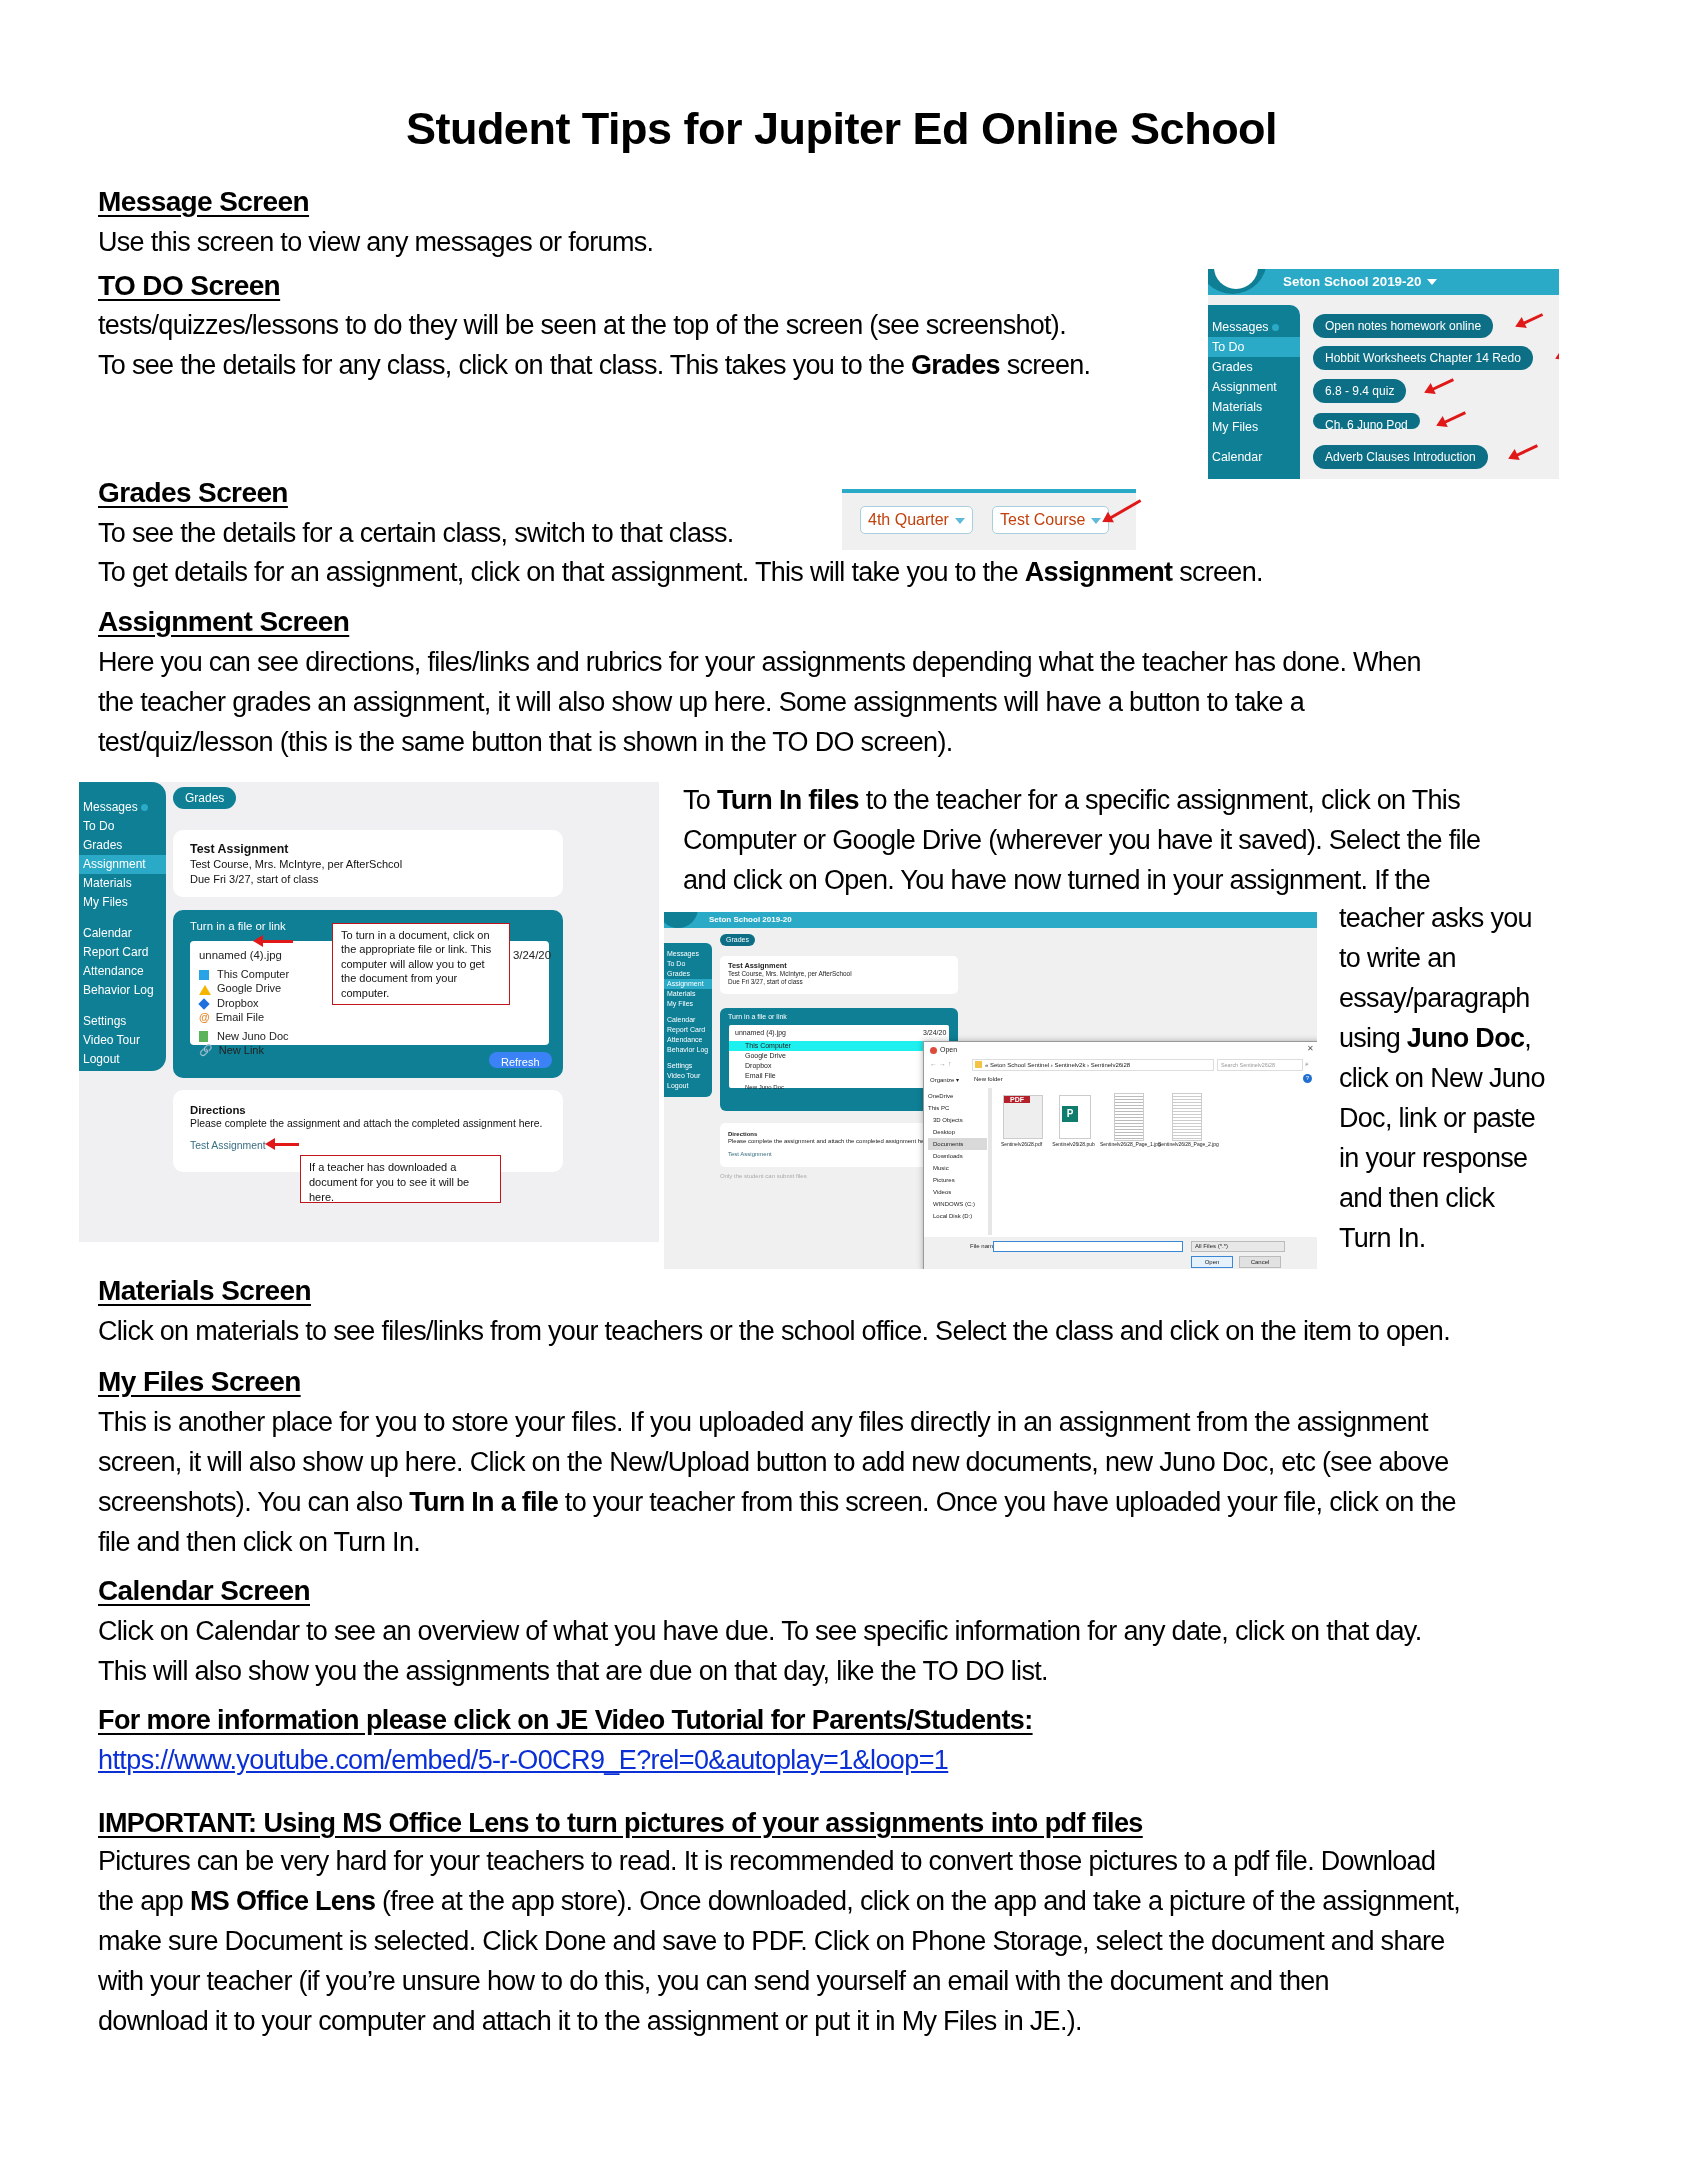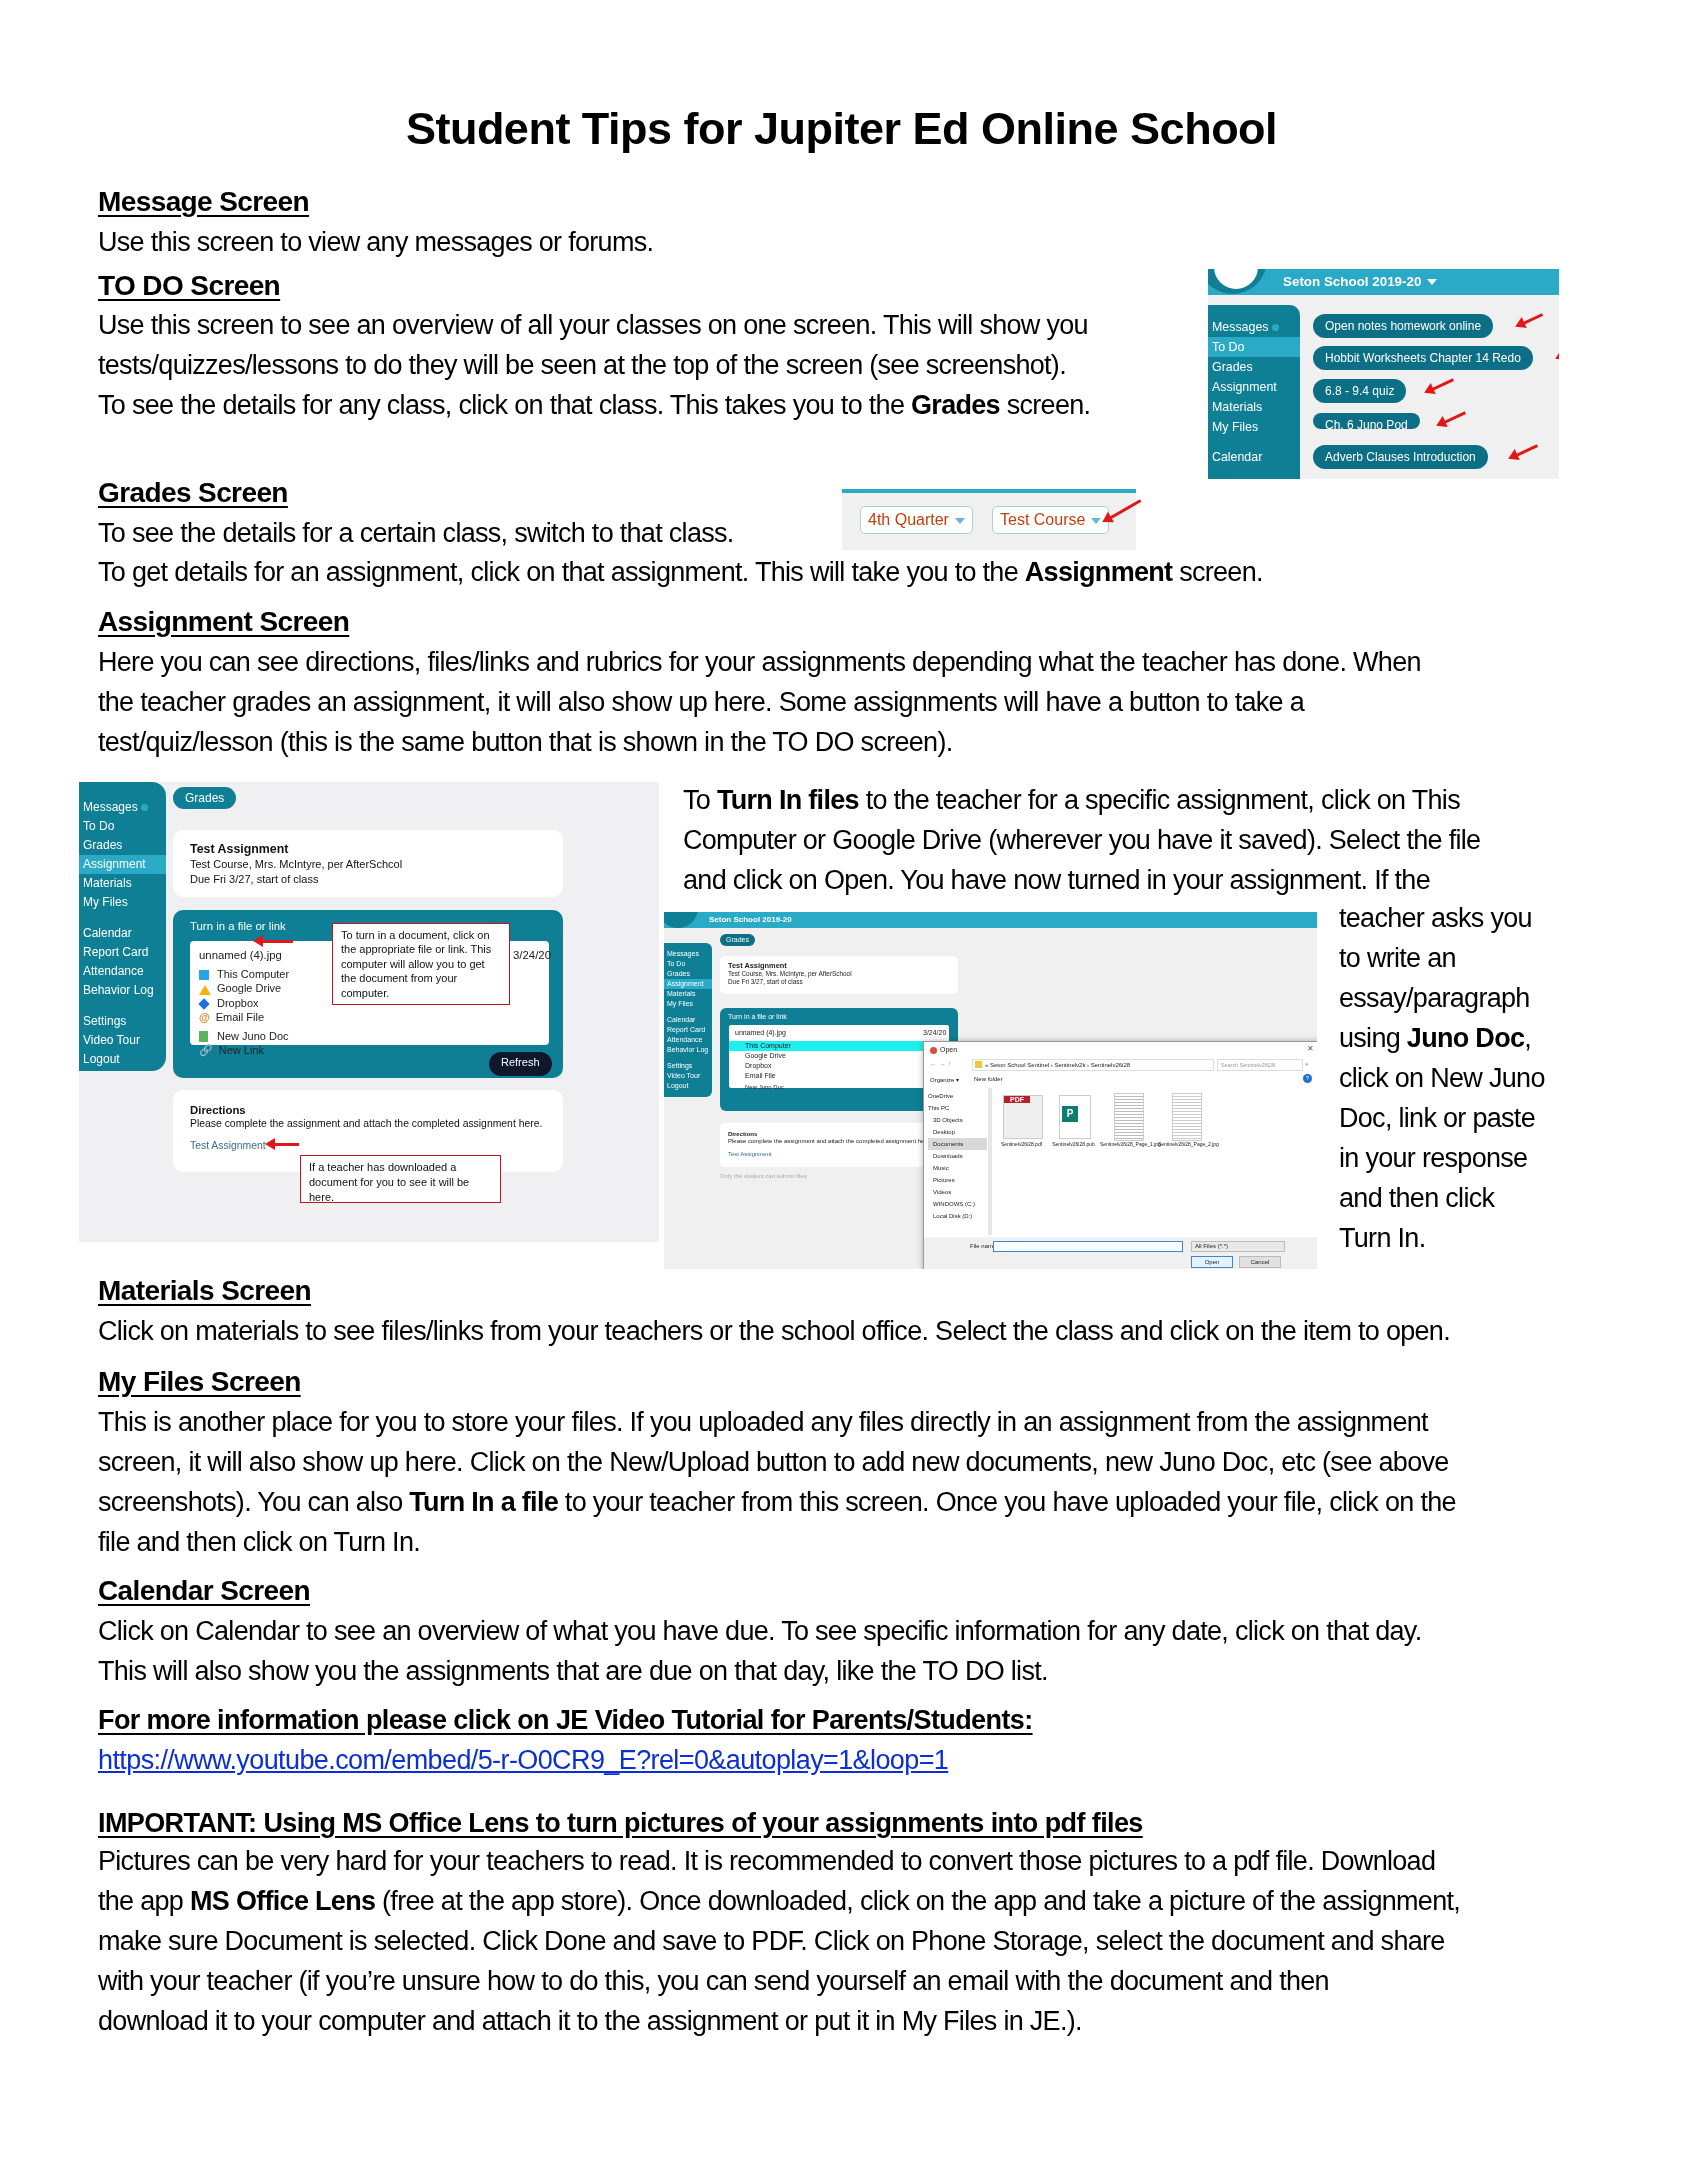--- a/index.html
+++ b/index.html
@@ -28,21 +28,20 @@
 
 <div class="doc">
 
   <div class="abs title">Student Tips for Jupiter Ed Online School</div>
 
   <div class="abs h" style="left:98px;top:186px;">Message Screen</div>
   <div class="abs p" style="left:98px;top:222px;">Use this screen to view any messages or forums.</div>
 
   <div class="abs h" style="left:98px;top:270px;">TO DO Screen</div>
   <div class="abs p" style="left:98px;top:305px;width:1109px;">
-    <div>Use this screen to see an overview of all your classes on one screen. This will show you</div>
     <div>tests/quizzes/lessons to do they will be seen at the top of the screen (see screenshot).</div>
     <div><span>To see the details for any class, click on that class. This takes you to the </span><b>Grades</b><span> screen.</span></div>
   </div>
 
   <div class="abs ui" style="left:1208px;top:269px;width:351px;height:210px;background:#f0f0f0;overflow:hidden;">
     <div class="abs" style="left:0;top:0;width:351px;height:26px;background:#2aaac6;"></div>
     <div class="abs" style="left:-10px;top:-30px;width:69px;height:55px;background:#0f7f96;border-radius:0 0 40px 40px;"></div>
     <div class="abs" style="left:6px;top:-28px;width:44px;height:48px;background:#fff;border-radius:0 0 26px 26px;"></div>
     <div class="abs" style="left:75px;top:5px;font-size:13.4px;font-weight:bold;color:#fff;white-space:nowrap;"><span>Seton School  2019-20</span><span class="caret" style="border-top-color:#fff;"></span></div>
     <div class="abs" style="left:0;top:36px;width:92px;height:174px;background:#0f7f96;border-radius:0 10px 0 0;">
@@ -118,21 +117,21 @@
         <div class="abs" style="left:9px;top:26px;font-size:11px;line-height:14.4px;">
           <div><span style="display:inline-block;width:10px;height:10px;background:#2aa3e6;margin-right:8px;vertical-align:middle;"></span><span>This Computer</span></div>
           <div><span style="display:inline-block;width:0;height:0;border-left:6px solid transparent;border-right:6px solid transparent;border-bottom:10px solid #f4b400;margin-right:6px;vertical-align:middle;"></span><span>Google Drive</span></div>
           <div><span style="display:inline-block;width:10px;height:10px;background:#1d6fe0;transform:rotate(45deg) scale(.8);margin-right:8px;vertical-align:middle;"></span><span>Dropbox</span></div>
           <div><span style="color:#e9852b;font-weight:bold;margin-right:6px;">@</span><span>Email File</span></div>
           <div style="height:4px;"></div>
           <div><span style="display:inline-block;width:9px;height:11px;background:#5db35a;margin-right:9px;vertical-align:middle;"></span><span>New Juno Doc</span></div>
           <div><span style="color:#7766cc;margin-right:6px;">🔗</span><span>New Link</span></div>
         </div>
       </div>
-      <div class="pill" style="left:316px;top:142px;height:24px;line-height:20px;font-size:11px;background:#0f172a;">Refresh</div>
+      <div class="pill" style="left:316px;top:142px;height:16px;line-height:20px;font-size:11px;background:#3b82f6;">Refresh</div>
     </div>
     <div class="callout" style="left:253px;top:141px;width:160px;height:72px;font-size:11px;line-height:14.4px;">To turn in a document, click on the appropriate file or link. This computer will allow you to get the document from your computer.</div>
     <div class="arrow" style="left:178px;top:158px;width:36px;"></div>
     <div class="card" style="left:94px;top:308px;width:390px;height:82px;color:#111;">
       <div class="abs" style="left:17px;top:14px;font-size:11.4px;font-weight:bold;">Directions</div>
       <div class="abs" style="left:17px;top:28px;font-size:10.4px;white-space:nowrap;">Please complete the assignment and attach the completed assignment here.</div>
       <div class="abs" style="left:17px;top:50px;font-size:10.4px;color:#3a6f85;">Test Assignment</div>
     </div>
     <div class="callout" style="left:221px;top:373px;width:183px;height:38px;font-size:11px;line-height:15px;">If a teacher has downloaded a document for you to see it will be here.</div>
     <div class="arrow" style="left:190px;top:361px;width:30px;"></div>

